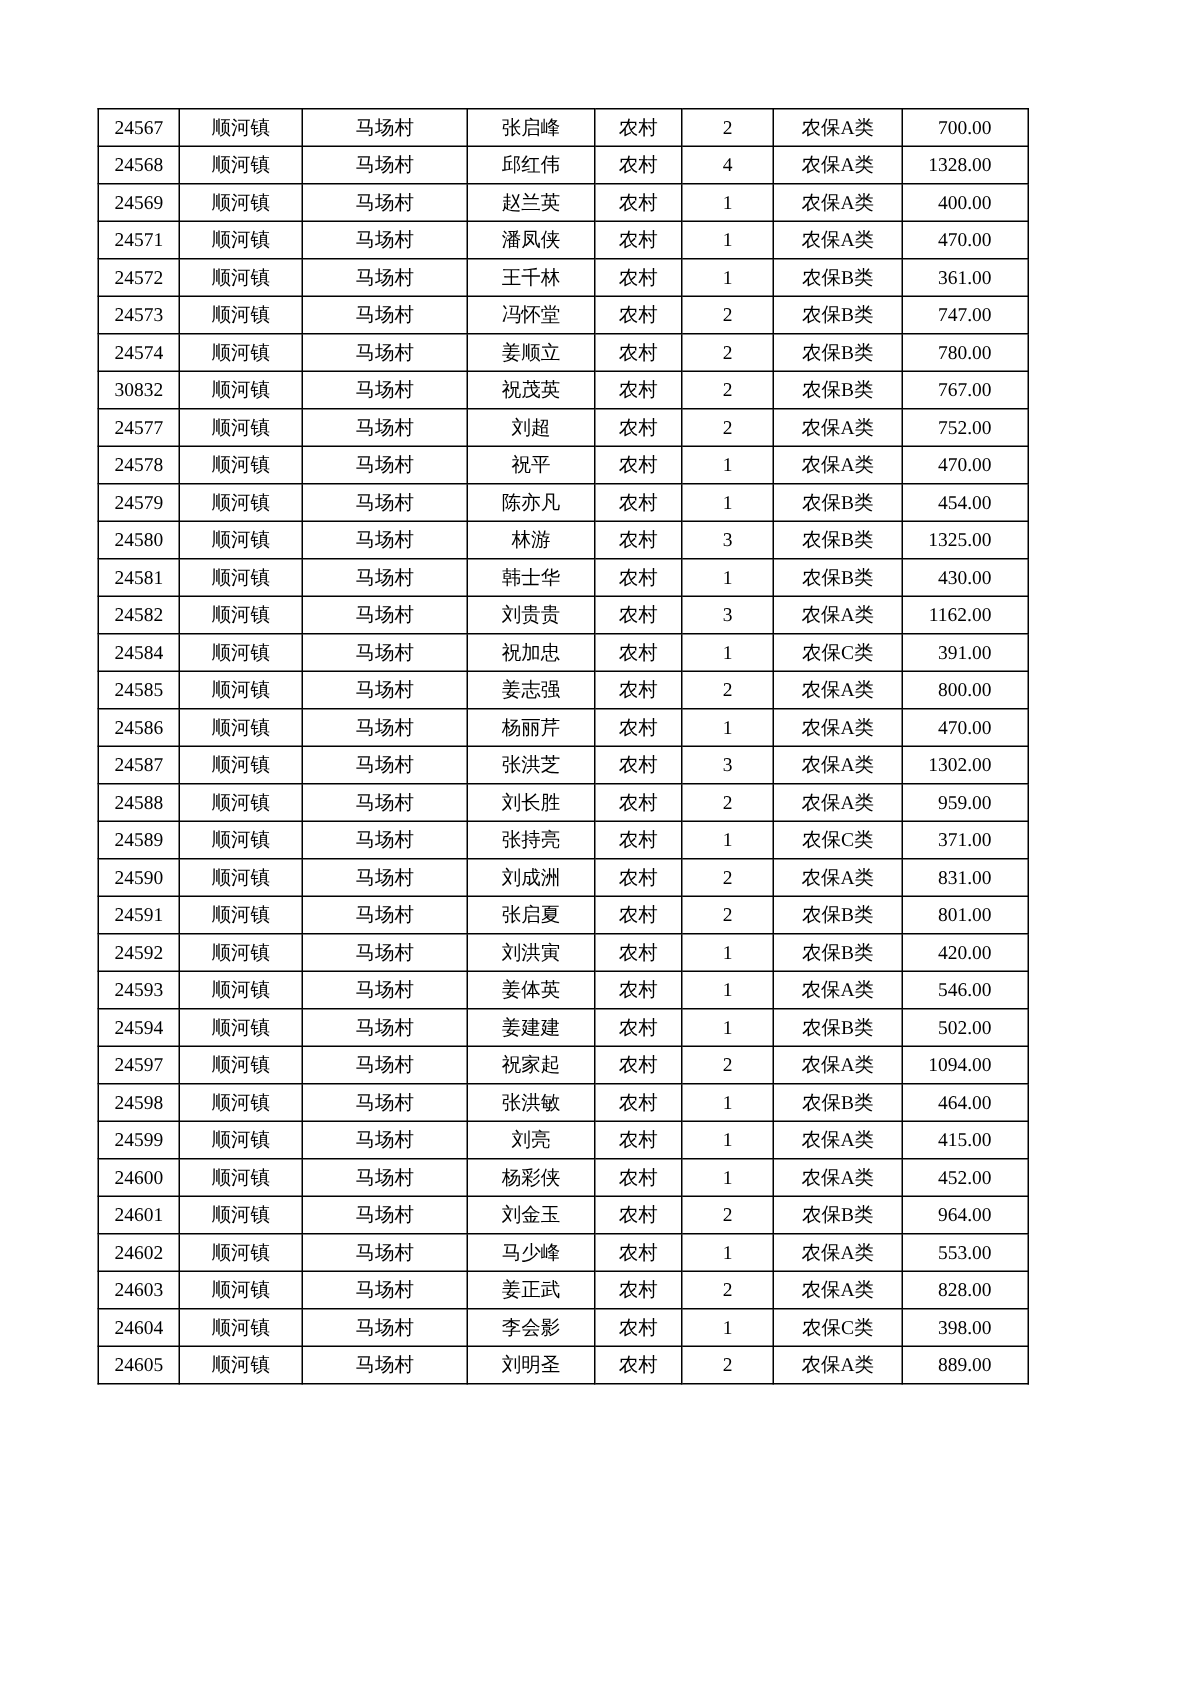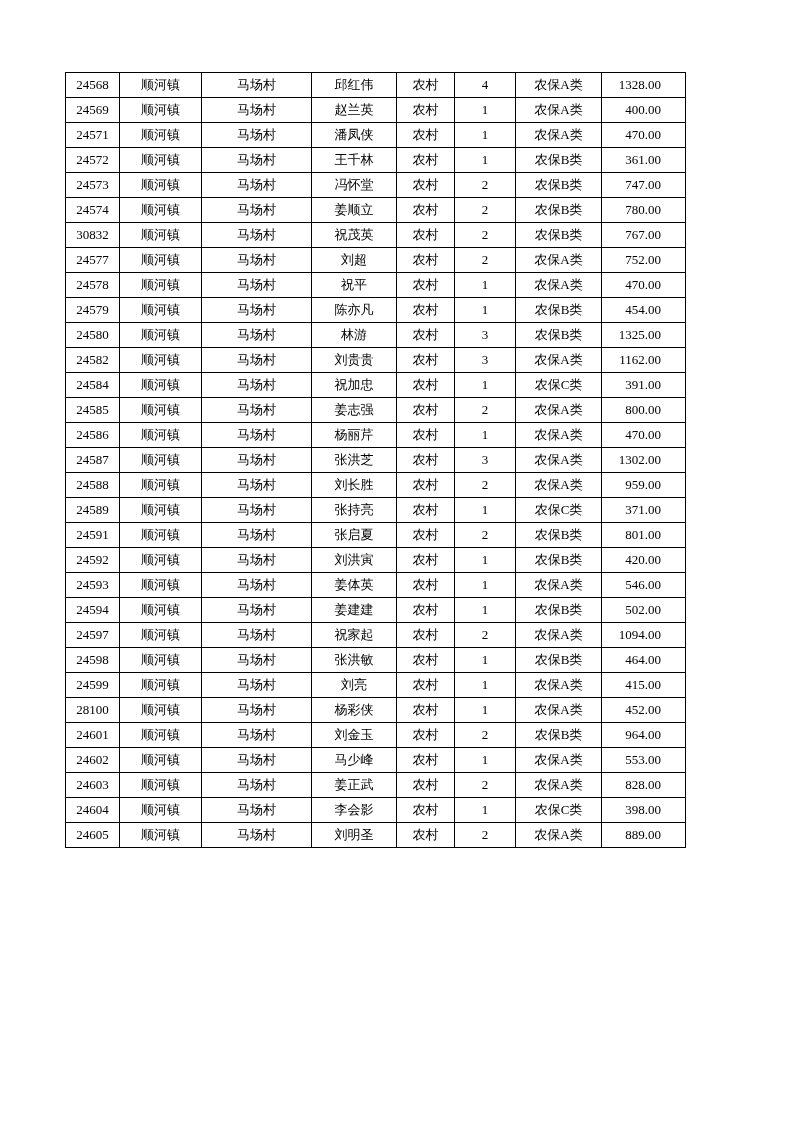--- a/index.html
+++ b/index.html
@@ -63,20 +63,30 @@
         <col class="c1">
         <col class="c2">
         <col class="c3">
       <col class="c4">
         <col class="c5">
         <col class="c6">
         <col class="c7">
     </colgroup>
     <tbody>
         <tr>
+          <td>24567</td>
+          <td>顺河镇</td>
+          <td>马场村</td>
+          <td>张启峰</td>
+          <td>农村</td>
+          <td>2</td>
+          <td>农保A类</td>
+          <td class="col-amount">700.00</td>
+        </tr>
+        <tr>
           <td>24568</td>
           <td>顺河镇</td>
           <td>马场村</td>
           <td>邱红伟</td>
           <td>农村</td>
           <td>4</td>
           <td>农保A类</td>
           <td class="col-amount">1328.00</td>
         </tr>
         <tr>
@@ -171,20 +181,30 @@
         </tr>
         <tr>
           <td>24580</td>
           <td>顺河镇</td>
           <td>马场村</td>
           <td>林游</td>
           <td>农村</td>
           <td>3</td>
           <td>农保B类</td>
           <td class="col-amount">1325.00</td>
+        </tr>
+        <tr>
+          <td>24581</td>
+          <td>顺河镇</td>
+          <td>马场村</td>
+          <td>韩士华</td>
+          <td>农村</td>
+          <td>1</td>
+          <td>农保B类</td>
+          <td class="col-amount">430.00</td>
         </tr>
         <tr>
           <td>24582</td>
           <td>顺河镇</td>
           <td>马场村</td>
           <td>刘贵贵</td>
           <td>农村</td>
           <td>3</td>
           <td>农保A类</td>
           <td class="col-amount">1162.00</td>
@@ -243,20 +263,30 @@
           <td>24589</td>
           <td>顺河镇</td>
           <td>马场村</td>
           <td>张持亮</td>
           <td>农村</td>
           <td>1</td>
           <td>农保C类</td>
           <td class="col-amount">371.00</td>
         </tr>
         <tr>
+          <td>24590</td>
+          <td>顺河镇</td>
+          <td>马场村</td>
+          <td>刘成洲</td>
+          <td>农村</td>
+          <td>2</td>
+          <td>农保A类</td>
+          <td class="col-amount">831.00</td>
+        </tr>
+        <tr>
           <td>24591</td>
           <td>顺河镇</td>
           <td>马场村</td>
           <td>张启夏</td>
           <td>农村</td>
           <td>2</td>
           <td>农保B类</td>
           <td class="col-amount">801.00</td>
         </tr>
         <tr>
@@ -313,21 +343,21 @@
           <td>24599</td>
           <td>顺河镇</td>
           <td>马场村</td>
           <td>刘亮</td>
           <td>农村</td>
           <td>1</td>
           <td>农保A类</td>
           <td class="col-amount">415.00</td>
         </tr>
         <tr>
-          <td>28100</td>
+          <td>24600</td>
           <td>顺河镇</td>
           <td>马场村</td>
           <td>杨彩侠</td>
           <td>农村</td>
           <td>1</td>
           <td>农保A类</td>
           <td class="col-amount">452.00</td>
         </tr>
         <tr>
           <td>24601</td>

